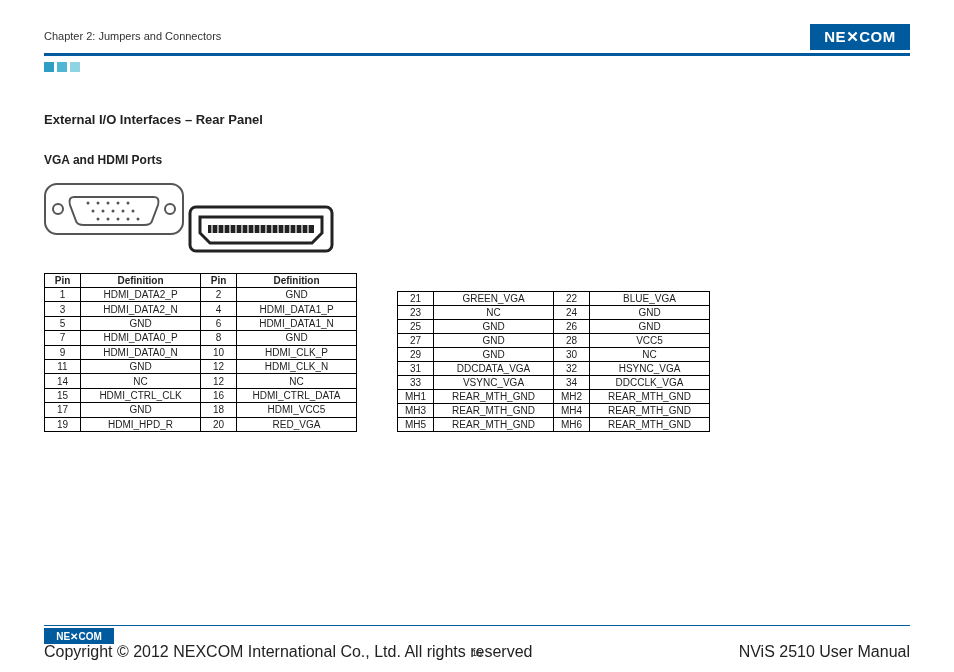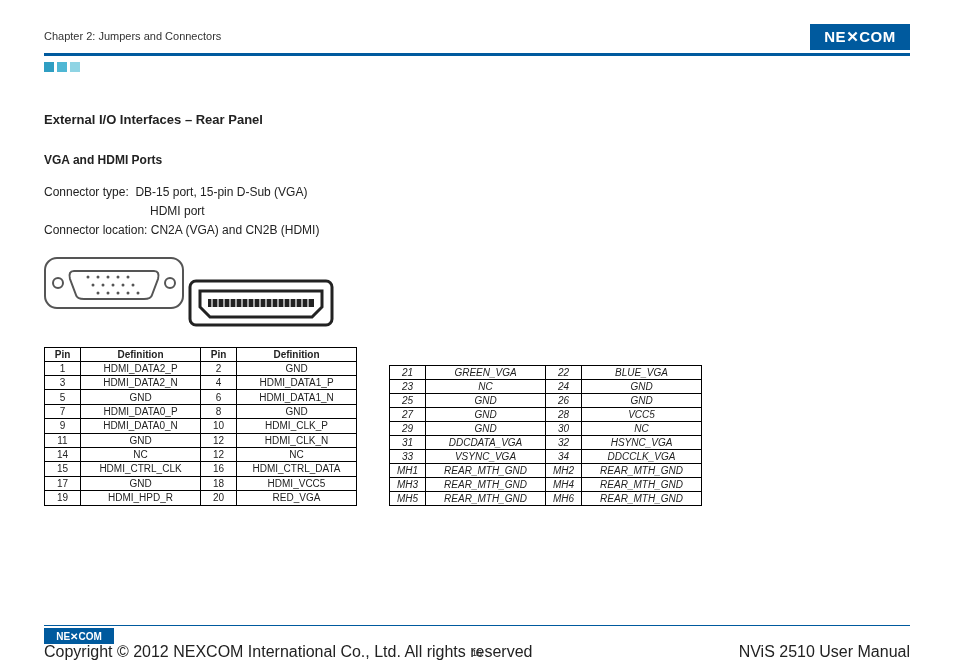--- a/index.html
+++ b/index.html
@@ -80,41 +80,41 @@
     height: 52px;
     margin-bottom: 18px;
   }
   .hdmi-shape {
     width: 146px;
     height: 48px;
   }
 
   .tables-row {
     display: flex;
-    gap: 32px;
+    gap: 40px;
     margin-top: 6px;
   }
   table.pin-table {
     border-collapse: collapse;
     font-size: 10px;
   }
   table.pin-table th, table.pin-table td {
     border: 1px solid #000;
     padding: 1px 6px;
     text-align: center;
     white-space: nowrap;
   }
   table.pin-table th {
     font-weight: bold;
     font-size: 10px;
     background: #fff;
   }
   .left-table td.def, .right-table td.def { min-width: 120px; }
   .left-table td.pin, .right-table td.pin { min-width: 36px; }
-  .right-table-wrap { padding-top: 18px; font-style: italic; }
+  .right-table-wrap { padding-top: 18px; }
   .right-table { margin-top: 0; }
 
   .footer {
     position: absolute;
     left: 44px;
     right: 44px;
     bottom: 14px;
     border-top: 1px solid #005a9e;
     padding-top: 2px;
   }
@@ -157,25 +157,20 @@
 <div class="small-squares">
   <div class="sq sq1"></div>
   <div class="sq sq2"></div>
   <div class="sq sq3"></div>
 </div>
 
 <div class="content">
   <h2 class="section-title">External I/O Interfaces – Rear Panel</h2>
   <p class="subhead">VGA and HDMI Ports</p>
 
-  <div class="conn-lines">
-    <p><span>Connector type:</span>&nbsp;&nbsp;<span>DB-15 port, 15-pin D-Sub (VGA)</span></p>
-    <p class="indent">HDMI port</p>
-    <p>Connector location: CN2A (VGA) and CN2B (HDMI)</p>
-  </div>
 
   <div class="connectors-diagram">
     <svg class="vga-shape" viewBox="0 0 140 52">
       <rect x="1" y="1" width="138" height="50" rx="12" ry="12" fill="#fff" stroke="#555" stroke-width="2"></rect>
       <circle cx="14" cy="26" r="5" fill="#fff" stroke="#555" stroke-width="2"></circle>
       <circle cx="126" cy="26" r="5" fill="#fff" stroke="#555" stroke-width="2"></circle>
       <path d="M30 14 L110 14 Q116 14 114 22 L108 38 Q107 42 100 42 L40 42 Q33 42 32 38 L26 22 Q24 14 30 14 Z" fill="#fff" stroke="#555" stroke-width="2"></path>
       <g fill="#555">
         <circle cx="44" cy="20" r="1.5"></circle>
           <circle cx="54" cy="20" r="1.5"></circle>

